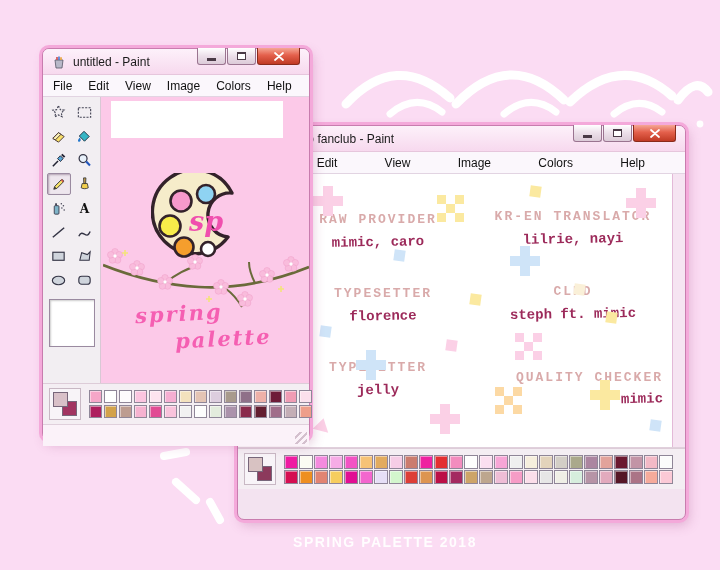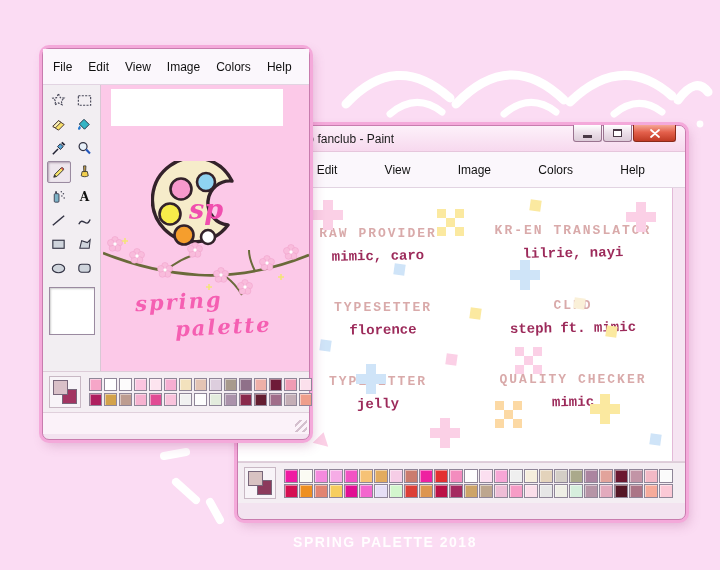--- a/index.html
+++ b/index.html
@@ -22,21 +22,21 @@
   .title-text { font-size:12px; color:#1a1a1a; white-space:nowrap; }
   .win-btns { position:absolute; top:-1px; right:9px; display:flex; gap:1px; }
   .wbtn { width:29px; height:17px; border:1px solid #9a7490; border-top:none;
     border-radius:0 0 3px 3px; background:linear-gradient(#ffffff,#ecdfe9 50%,#dccbd8);
     display:flex; align-items:center; justify-content:center; cursor:default; }
   .wbtn.close { width:43px; background:linear-gradient(#f5a795,#e4604c 45%,#c03a24);
     border-color:#8a2a1a; }
   .glyph-min { width:9px; height:3px; background:#4a3a46; margin-top:7px; }
   .glyph-max { width:9px; height:8px; border:1px solid #4a3a46; border-top:2px solid #4a3a46; background:#fff; }
 
-  .menubar { height:36px; display:flex; align-items:center; background:#fbf7fc;
+  .menubar { height:22px; display:flex; align-items:center; background:#fbf7fc;
     border-bottom:1px solid #e2d4e2; font-size:12px; color:#111; }
   .menubar .menu-item { padding:0 6px; cursor:default; }
   .menubar.tight { gap:4px; padding-left:4px; }
   .menubar.spread { justify-content:space-between; padding:0 34px 0 6px; }
 
   .statusbar { height:22px; background:#fbf2f9; border-top:1px solid #e0d0dc;
     font-size:12px; color:#1a1a1a; display:flex; align-items:center; padding:0 8px; position:relative; }
   .grip { position:absolute; right:2px; bottom:2px; width:12px; height:12px;
     background:repeating-linear-gradient(135deg, transparent 0 3px, #d4c0ce 3px 5px); }
 
@@ -85,21 +85,21 @@
   #canvas-gutter { position:absolute; right:0; top:0; bottom:0; width:13px;
     background:#f6e4f2; border-left:1px solid #e3b9d8; }
   .credit { position:absolute; width:170px; text-align:center; }
   .credit-role { font-size:13px; font-weight:bold; letter-spacing:2px; color:#d9aaaa; white-space:nowrap; }
   .credit-names { margin-top:7px; font-size:14px; font-weight:bold; color:#9c2a5a; transform:rotate(-1deg); }
   .credit-0 { left:55px;  top:38px;  }
   .credit-1 { left:245px; top:35px;  width:180px; }
   .credit-2 { left:60px;  top:112px; }
   .credit-3 { left:250px; top:110px; }
   .credit-4 { left:55px;  top:186px; }
-  .credit-5 { left:245px; top:184px; width:180px; }
+  .credit-5 { left:245px; top:196px; width:180px;text-align:right; }
 
   
   .plus, .checker, .sqd, .trid { position:absolute; }
   .plus   { width:10px; height:10px; }
   .checker{ width:9px;  height:9px;  }
   .sqd    { width:11px; height:11px; transform:rotate(8deg); }
   .c-pink   { background:#fbd0e6; box-shadow:0 -10px #fbd0e6, 0 10px #fbd0e6, -10px 0 #fbd0e6, 10px 0 #fbd0e6; }
   .c-blue   { background:#cfe4f8; box-shadow:0 -10px #cfe4f8, 0 10px #cfe4f8, -10px 0 #cfe4f8, 10px 0 #cfe4f8; }
   .c-yellow { background:#fbe9a0; box-shadow:0 -10px #fbe9a0, 0 10px #fbe9a0, -10px 0 #fbe9a0, 10px 0 #fbe9a0; }
   .k-yellow { background:#fbe9a0; box-shadow:-9px -9px #fbe9a0, 9px -9px #fbe9a0, -9px 9px #fbe9a0, 9px 9px #fbe9a0; }
@@ -286,20 +286,44 @@
           <div class="swatch" style="background: rgb(243, 185, 198);"></div>
           <div class="swatch" style="background: rgb(246, 171, 155);"></div>
           <div class="swatch" style="background: rgb(251, 251, 251);"></div>
           <div class="swatch" style="background: rgb(251, 201, 214);"></div>
         </div>
     </div>
 
   </div>
 
   <div class="pwin" id="win-left">
+    <div class="titlebar">
+      <span class="ticon">
+        <svg viewBox="0 0 16 16">
+            <path d="M4 6h8l-1 8H5z" fill="#b8b8c8" stroke="#556" stroke-width=".8"></path>
+            <path d="M6 6V3" stroke="#d04848" stroke-width="1.6"></path>
+            <path d="M8 6V2.5" stroke="#4878d0" stroke-width="1.6"></path>
+            <path d="M10 6V3.2" stroke="#e8a030" stroke-width="1.6"></path>
+          </svg>
+      </span>
+      <span class="title-text">untitled - Paint</span>
+      <span class="win-btns">
+        <span class="wbtn">
+            <span class="glyph-min"></span>
+          </span>
+        <span class="wbtn">
+            <span class="glyph-max"></span>
+          </span>
+        <span class="wbtn close">
+          <svg width="10" height="9" viewBox="0 0 10 9">
+              <path d="M1 1l8 7M9 1L1 8" stroke="#fff" stroke-width="1.7" stroke-linecap="round"></path>
+            </svg>
+        </span>
+      </span>
+    </div>
     <div class="menubar tight">
         <span class="menu-item">File</span>
         <span class="menu-item">Edit</span>
         <span class="menu-item">View</span>
         <span class="menu-item">Image</span>
         <span class="menu-item">Colors</span>
         <span class="menu-item">Help</span>
       </div>
 
     <div id="left-body">

